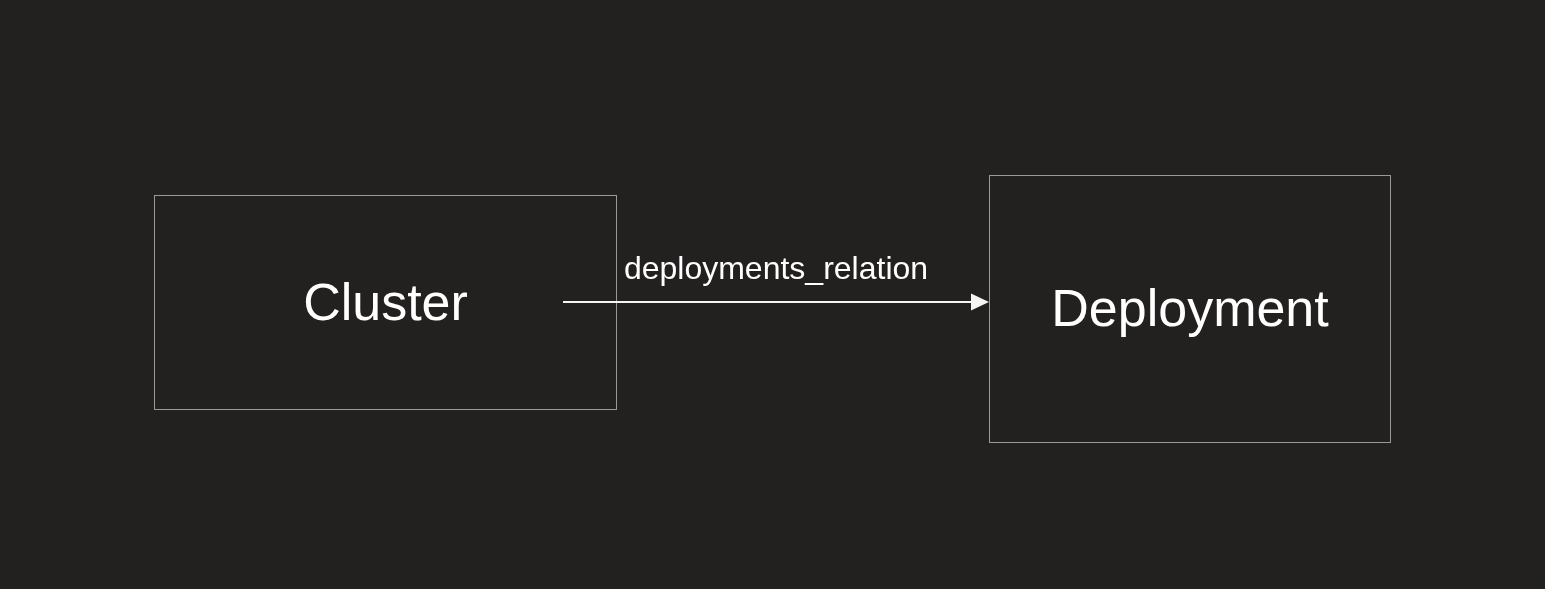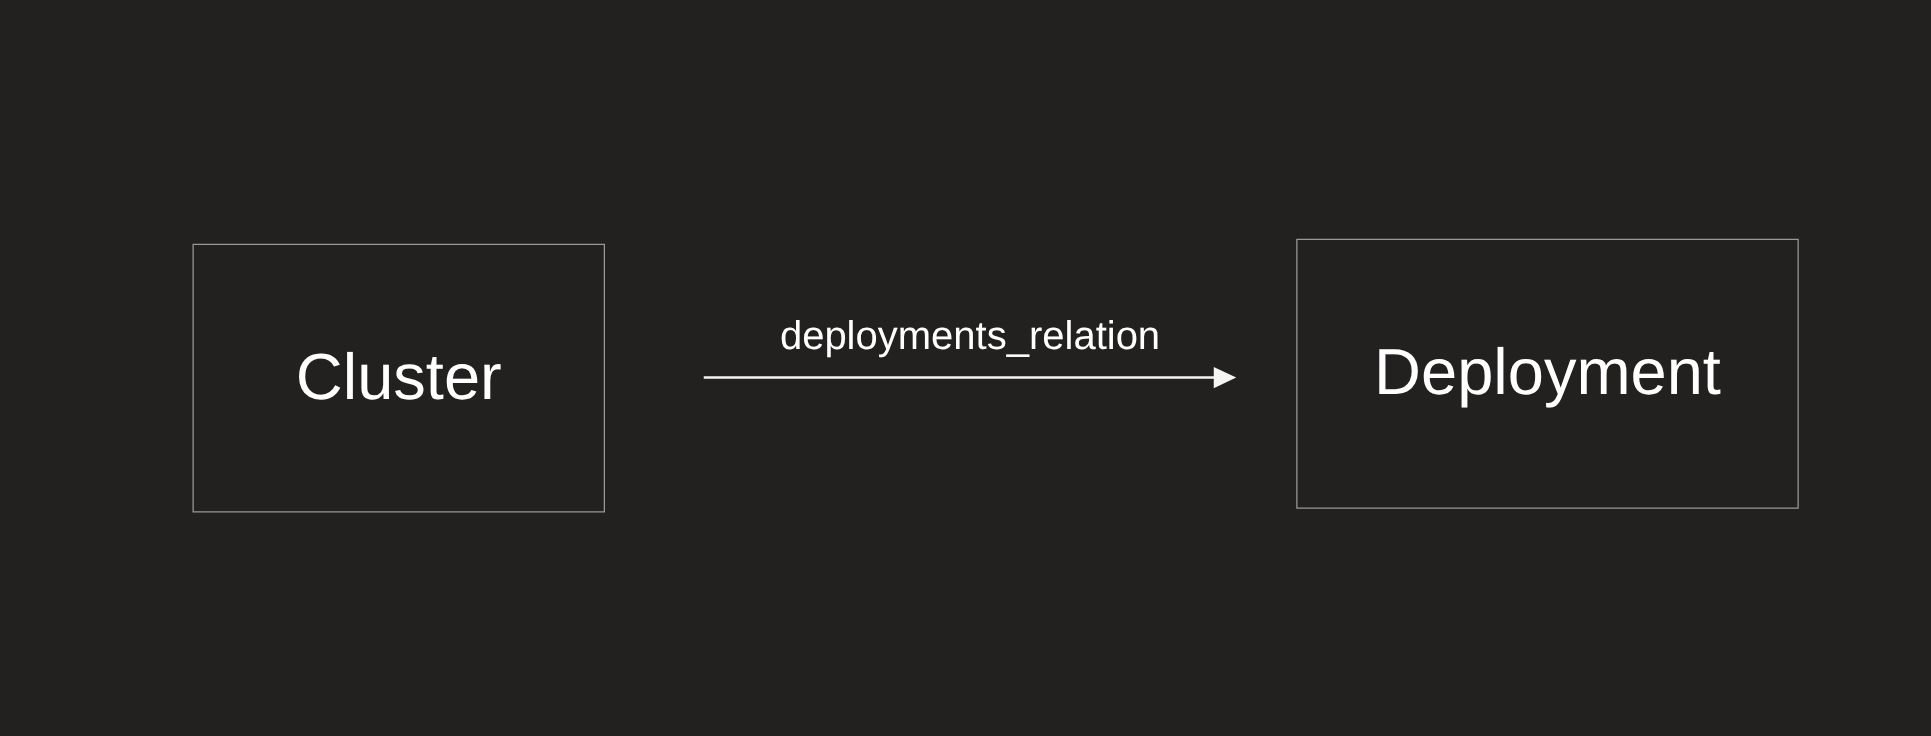--- a/index.html
+++ b/index.html
@@ -20,29 +20,28 @@
     box-sizing: border-box;
     border: 1px solid var(--node-border, #999996);
     background: var(--node-fill, transparent);
     display: flex;
     align-items: center;
     justify-content: center;
   }
   .node--cluster {
     left: 154px;
     top: 195px;
-    width: 330px;
+    width: 463px;
     height: 215px;
   }
   .node--deployment {
     left: 989px;
-    top: 191px;
+    top: 175px;
     width: 402px;
-    height: 216px;
-    margin-left: 48px;
+    height: 268px;
   }
   .node-label {
     color: var(--label-text, #ffffff);
     font-size: 52px;
     line-height: 1.1;
     white-space: nowrap;
   }
   .edge-label {
     position: absolute;
     left: 563px;

